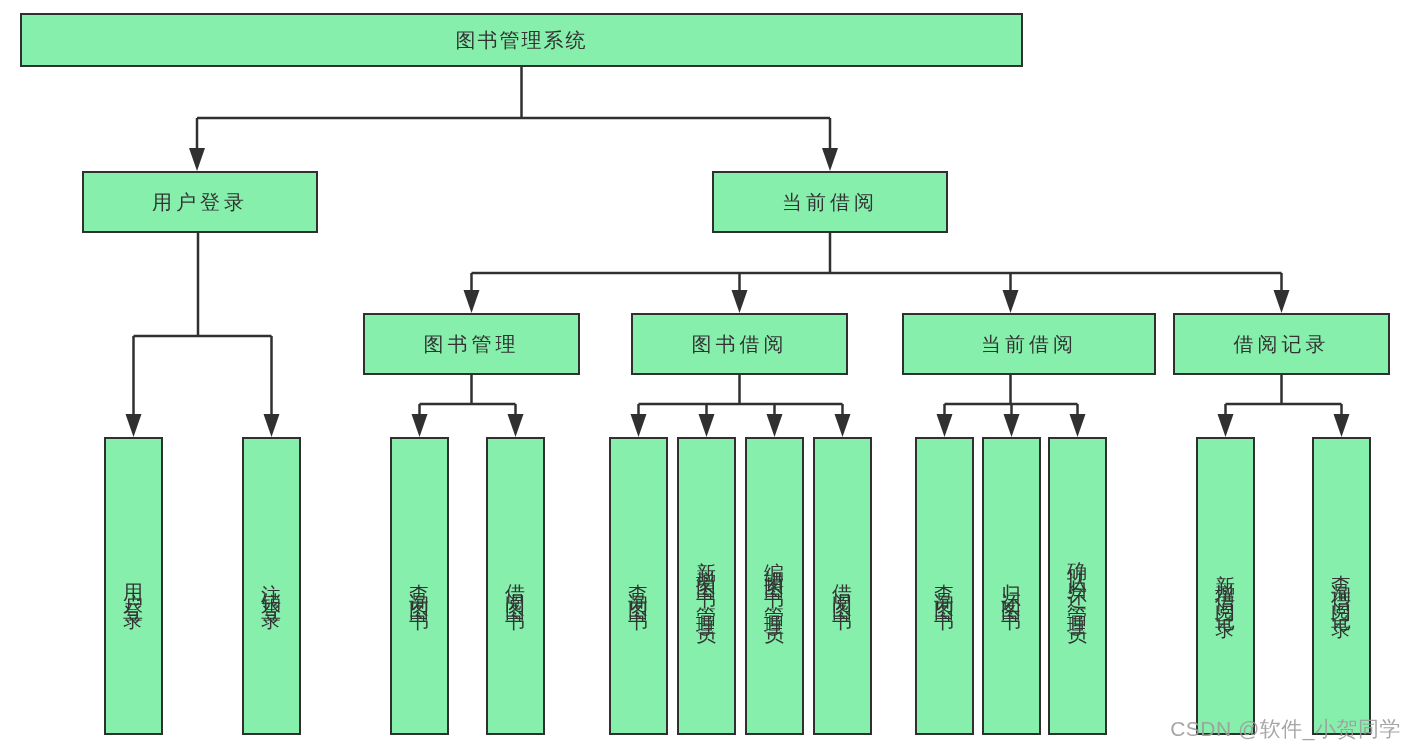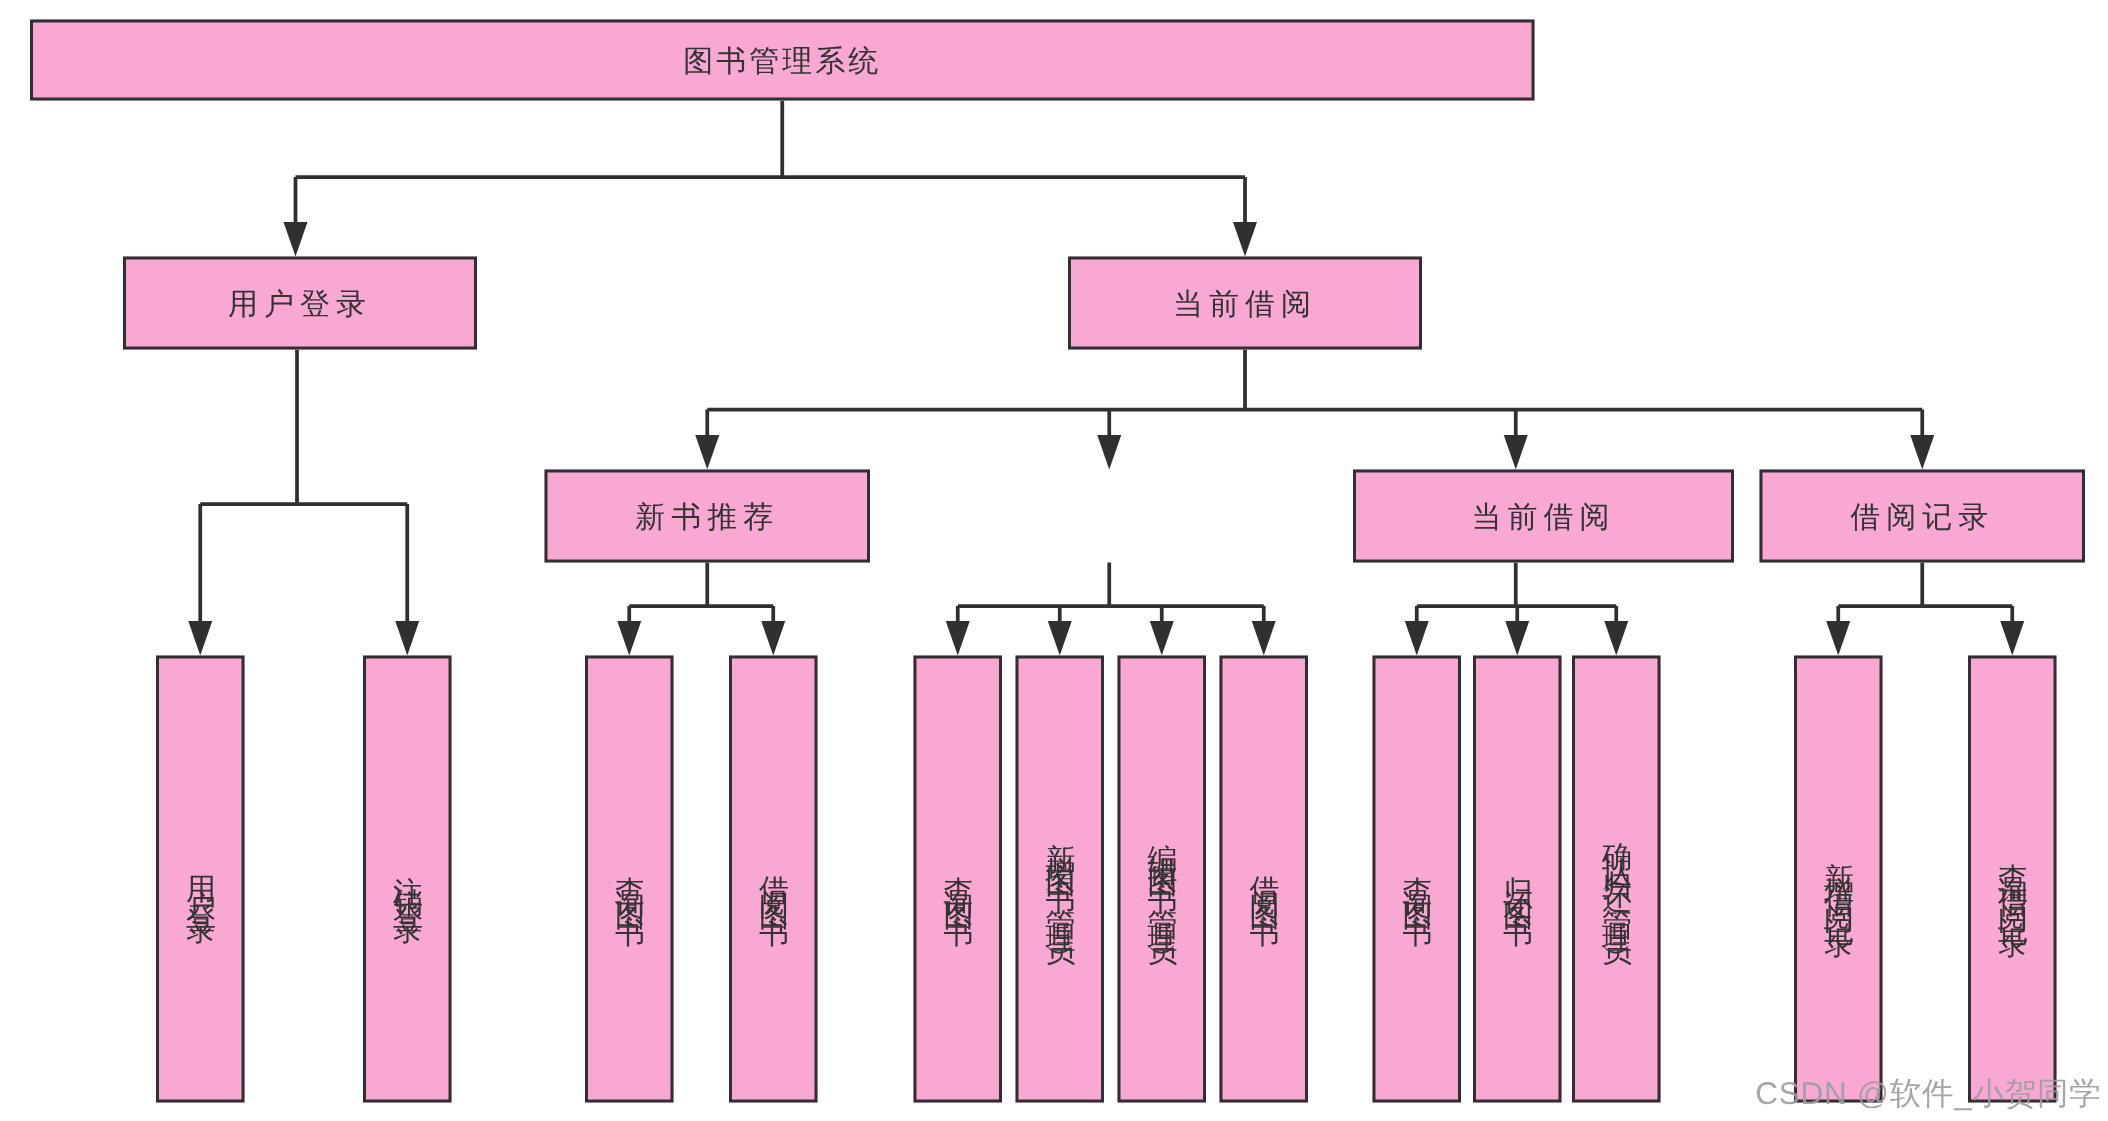--- a/index.html
+++ b/index.html
@@ -19,21 +19,21 @@
     position: absolute;
     left: 0;
     top: 0;
     width: 1405px;
     height: 747px;
   }
   .box {
     position: absolute;
     box-sizing: border-box;
     border: 2.5px solid #303030;
-    background: #f9a8d4;
+    background: #86efac;
     display: flex;
     align-items: center;
     justify-content: center;
     color: #333333;
     text-align: center;
   }
   .h-label {
     font-size: 20px;
     letter-spacing: 4px;
     white-space: nowrap;
@@ -143,21 +143,24 @@
   </div>
 
   <div class="box" style="left:82px; top:171px; width:236px; height:62px;">
     <span class="h-label">用户登录</span>
   </div>
   <div class="box" style="left:712px; top:171px; width:236px; height:62px;">
     <span class="h-label">当前借阅</span>
   </div>
 
   <div class="box" style="left:363px; top:313px; width:217px; height:62px;">
-    <span class="h-label">新书推荐</span>
+    <span class="h-label">图书管理</span>
+  </div>
+  <div class="box" style="left:631px; top:313px; width:217px; height:62px;">
+    <span class="h-label">图书借阅</span>
   </div>
   <div class="box" style="left:902px; top:313px; width:254px; height:62px;">
     <span class="h-label">当前借阅</span>
   </div>
   <div class="box" style="left:1173px; top:313px; width:217px; height:62px;">
     <span class="h-label">借阅记录</span>
   </div>
 
   <div class="box leaf" style="left:104px; top:437px; width:59px; height:298px;">
     <span class="v-label">用户登录</span>

